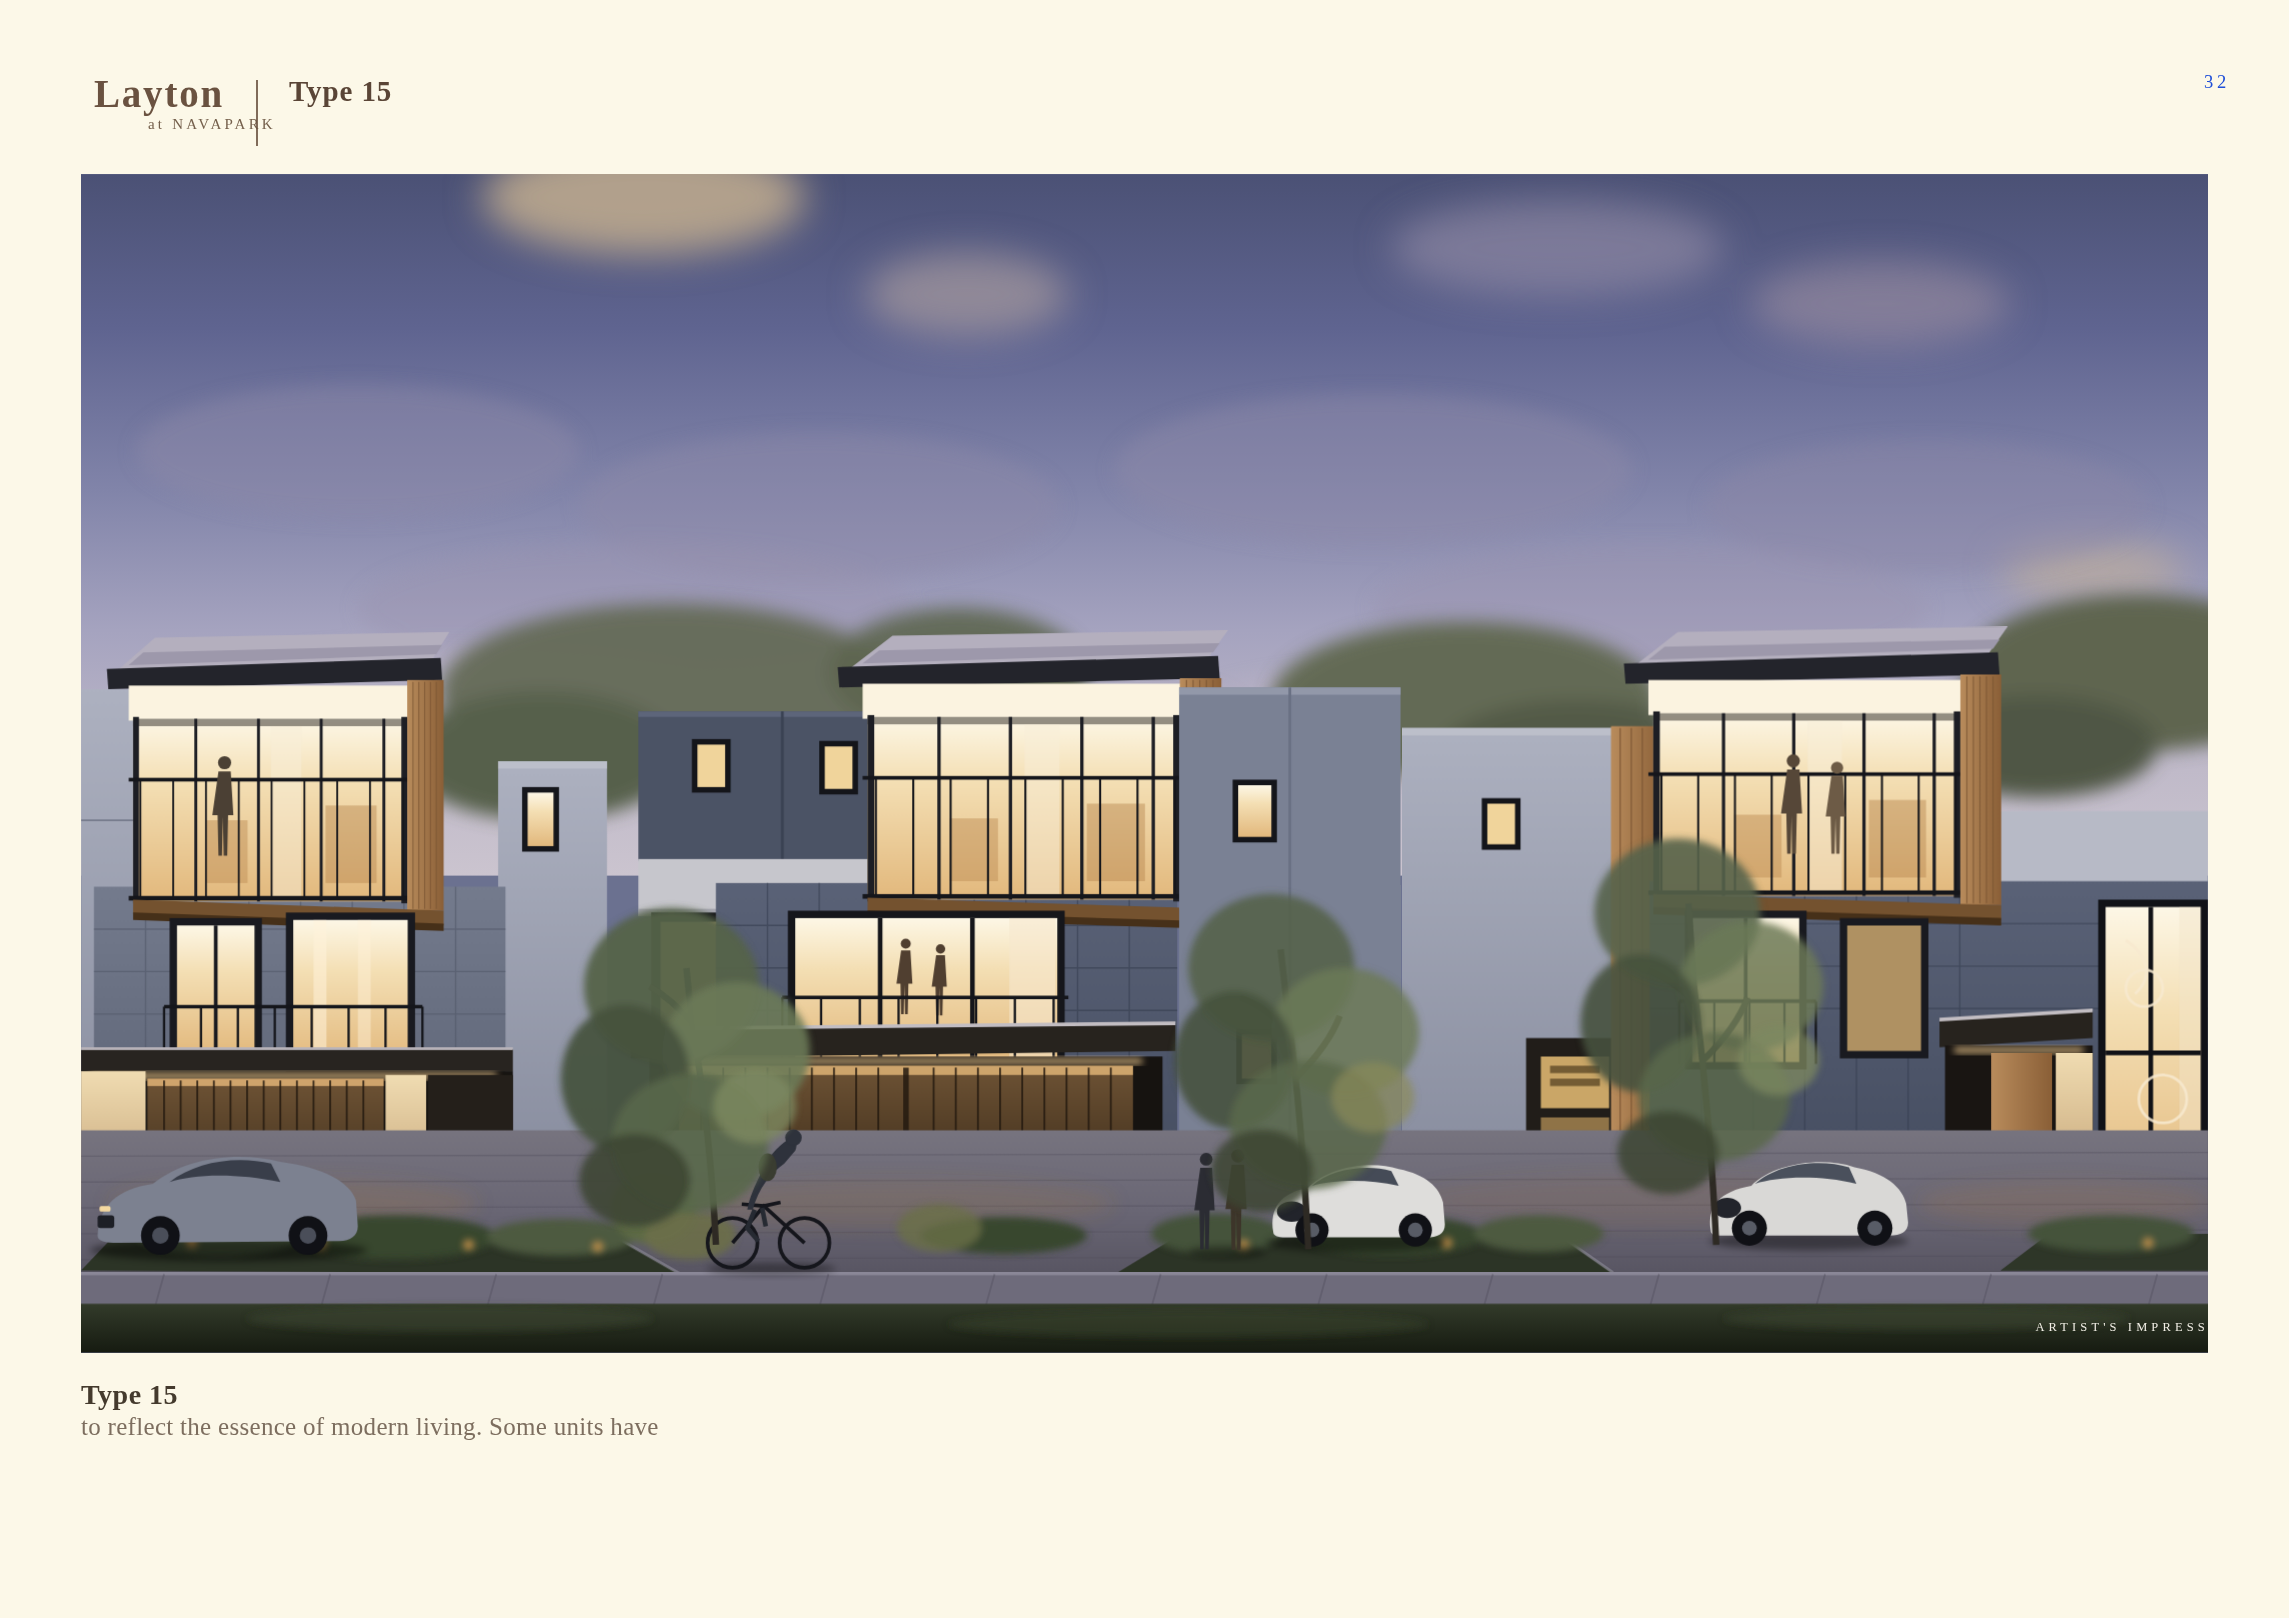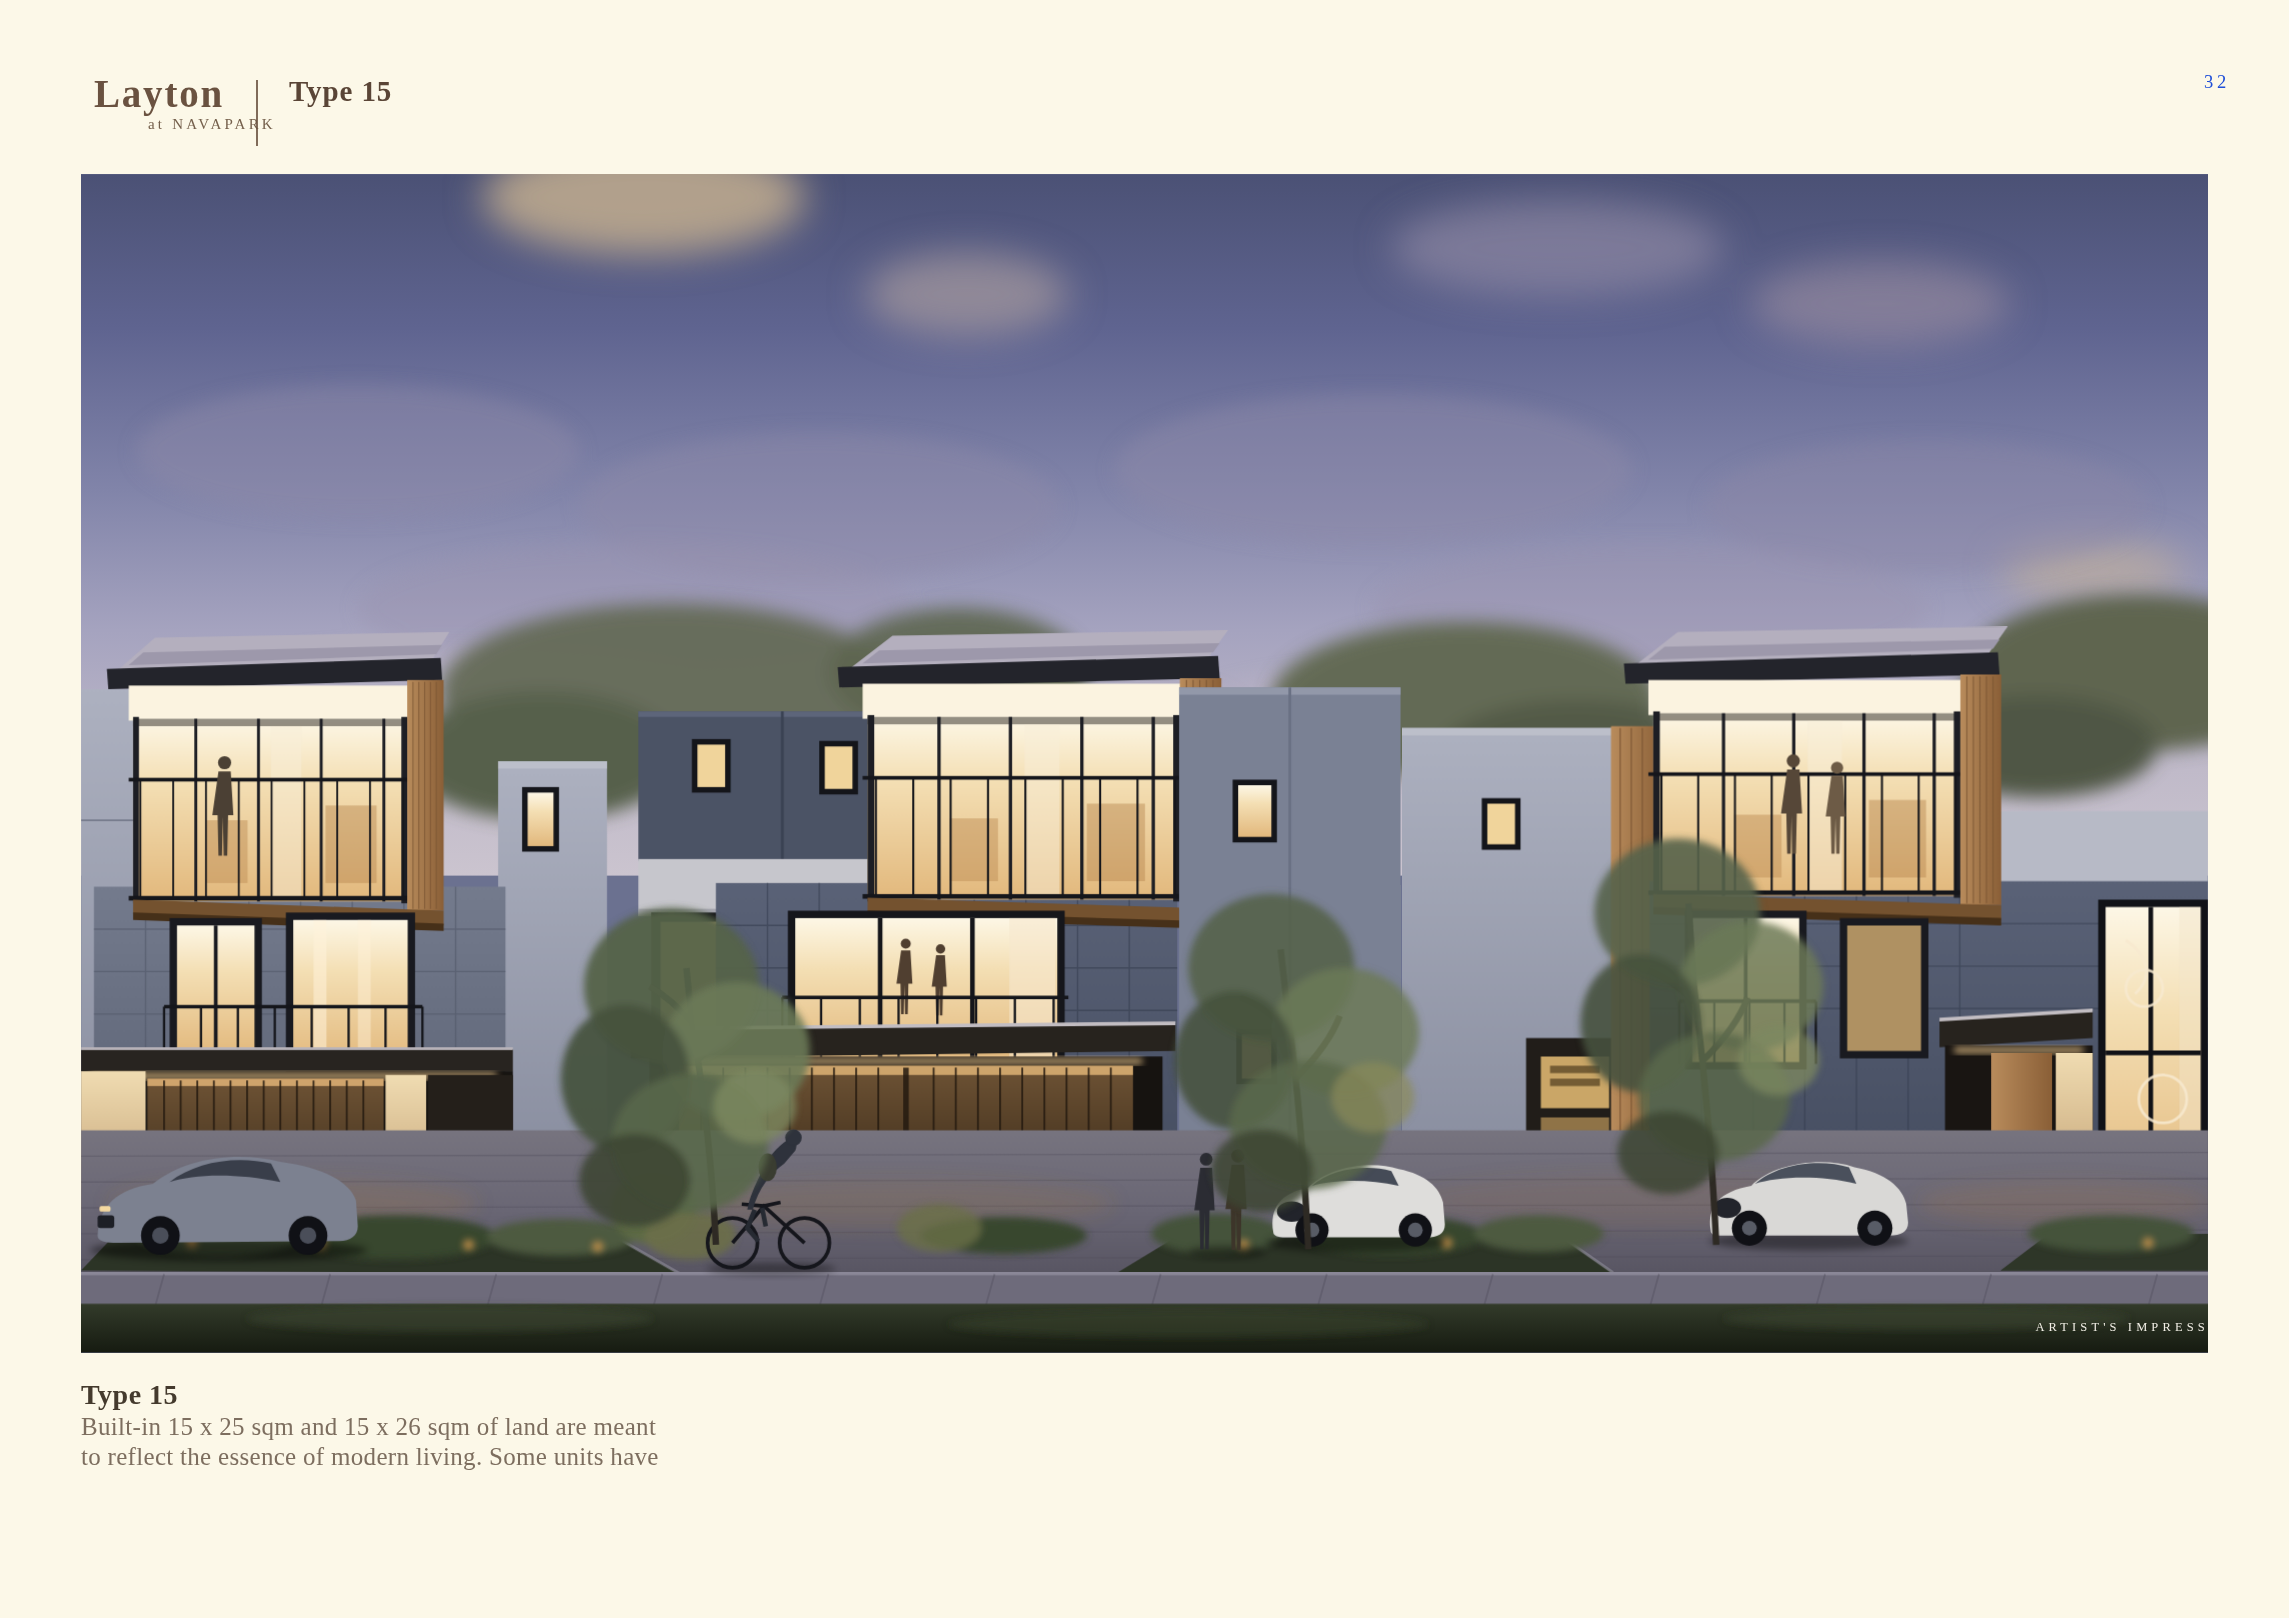--- a/index.html
+++ b/index.html
@@ -579,16 +579,15 @@
       <ellipse cx="1720" cy="1060" rx="55" ry="45" fill="#3d4734" opacity=".85"></ellipse>
     </g>
   </g>
 
   <text x="2118" y="1253" font-family="Liberation Serif, serif" font-size="13.5" letter-spacing="4.5" fill="#f2efe6">ARTIST'S IMPRESSION</text>
 </svg>
 </div>
 
 <div class="caption">
   <div class="caption-title">Type 15</div>
-  <div class="caption-line">Built-in 15 x 25 sqm and 15 x 26 sqm of land are meant</div>
   <div class="caption-line">to reflect the essence of modern living. Some units have</div>
 </div>
 
 
 </body></html>

